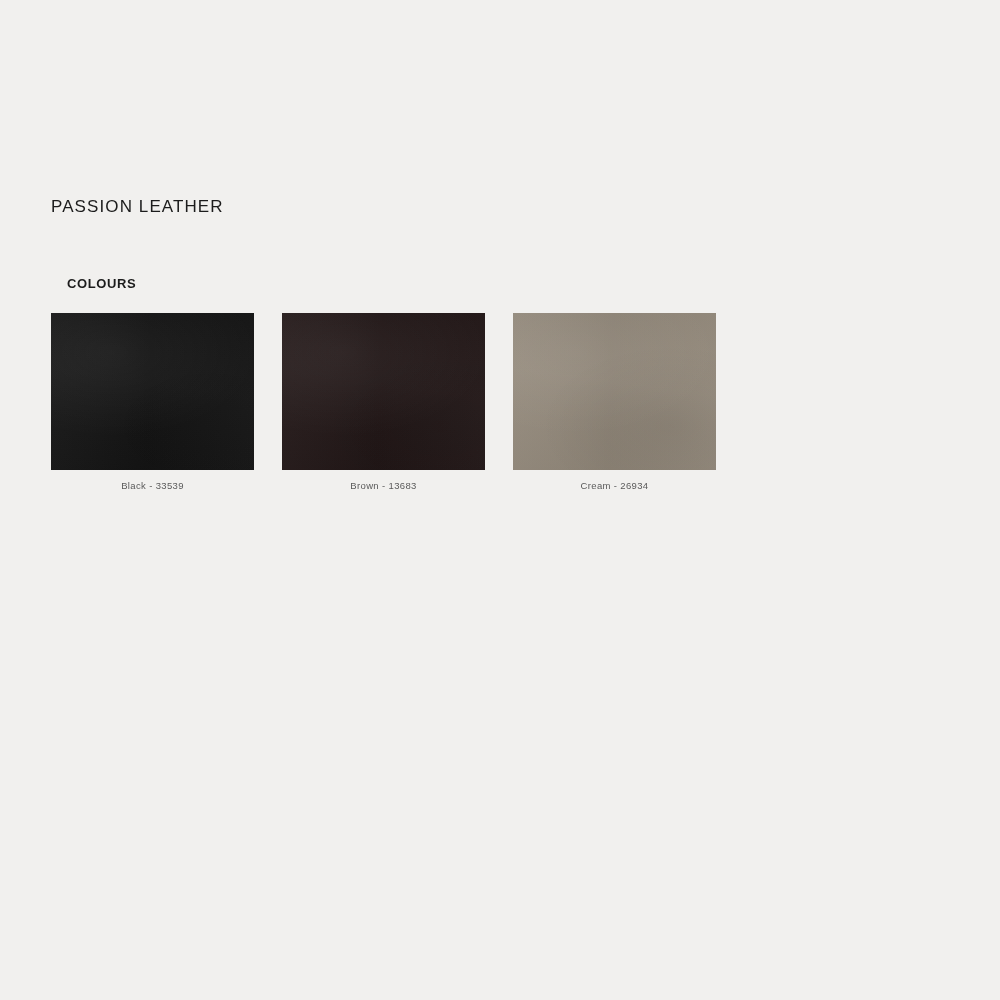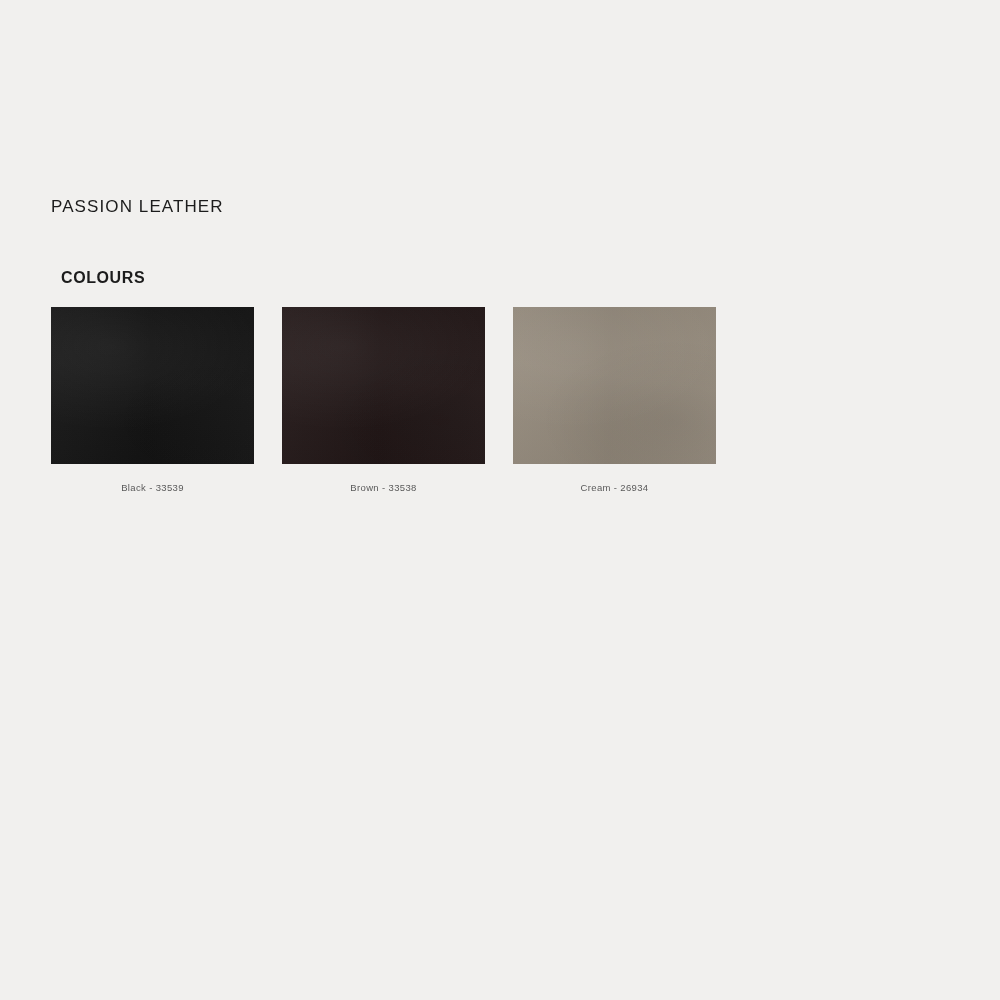--- a/index.html
+++ b/index.html
@@ -33,25 +33,25 @@
   .page-title {
     font-size: 17px;
     letter-spacing: 1.1px;
     color: #1c1c1c;
     font-weight: 400;
     margin: 0;
     line-height: 22px;
   }
 
   .section-title {
-    font-size: 16px;
+    font-size: 13px;
     font-weight: 700;
     letter-spacing: 0.6px;
     color: #1c1c1c;
-    margin: 10px;
+    margin: 16px;
     padding-top: 42px;
     line-height: 16px;
   }
 
   .swatch-grid {
     margin-top: 21px;
     display: flex;
     flex-wrap: wrap;
     width: 900px;
     gap: 0px;
@@ -92,21 +92,21 @@
       linear-gradient(92deg, rgba(255,255,255,0.03) 0%, rgba(0,0,0,0.035) 48%, rgba(255,255,255,0.02) 100%),
       linear-gradient(8deg, rgba(0,0,0,0.045) 0%, rgba(255,255,255,0.015) 55%, rgba(0,0,0,0.03) 100%);
     pointer-events: none;
   }
 
   .swatch-label {
     text-align: center;
     font-size: 9.5px;
     color: #5a5a5a;
     letter-spacing: 0.35px;
-    margin-top: 17px;
+    margin-top: 9px;
     line-height: 13px;
     white-space: nowrap;
   }
 </style>
 </head>
 <body style="background: rgb(241, 240, 238);">
 
 <div class="page">
 
   <div class="content">
@@ -117,21 +117,21 @@
 
     <div class="swatch-grid">
 
       <div class="swatch-cell">
         <div class="swatch-chip" style="background-color: rgb(20, 20, 20);"></div>
         <div class="swatch-label">Black - 33539</div>
       </div>
 
       <div class="swatch-cell">
         <div class="swatch-chip" style="background-color: rgb(34, 23, 23);"></div>
-        <div class="swatch-label">Brown - 33538</div>
+        <div class="swatch-label">Brown - 13683</div>
       </div>
 
 
 
       <div class="swatch-cell">
         <div class="swatch-chip" style="background-color: rgb(148, 138, 124);"></div>
         <div class="swatch-label">Cream - 26934</div>
       </div>
 
     </div>

